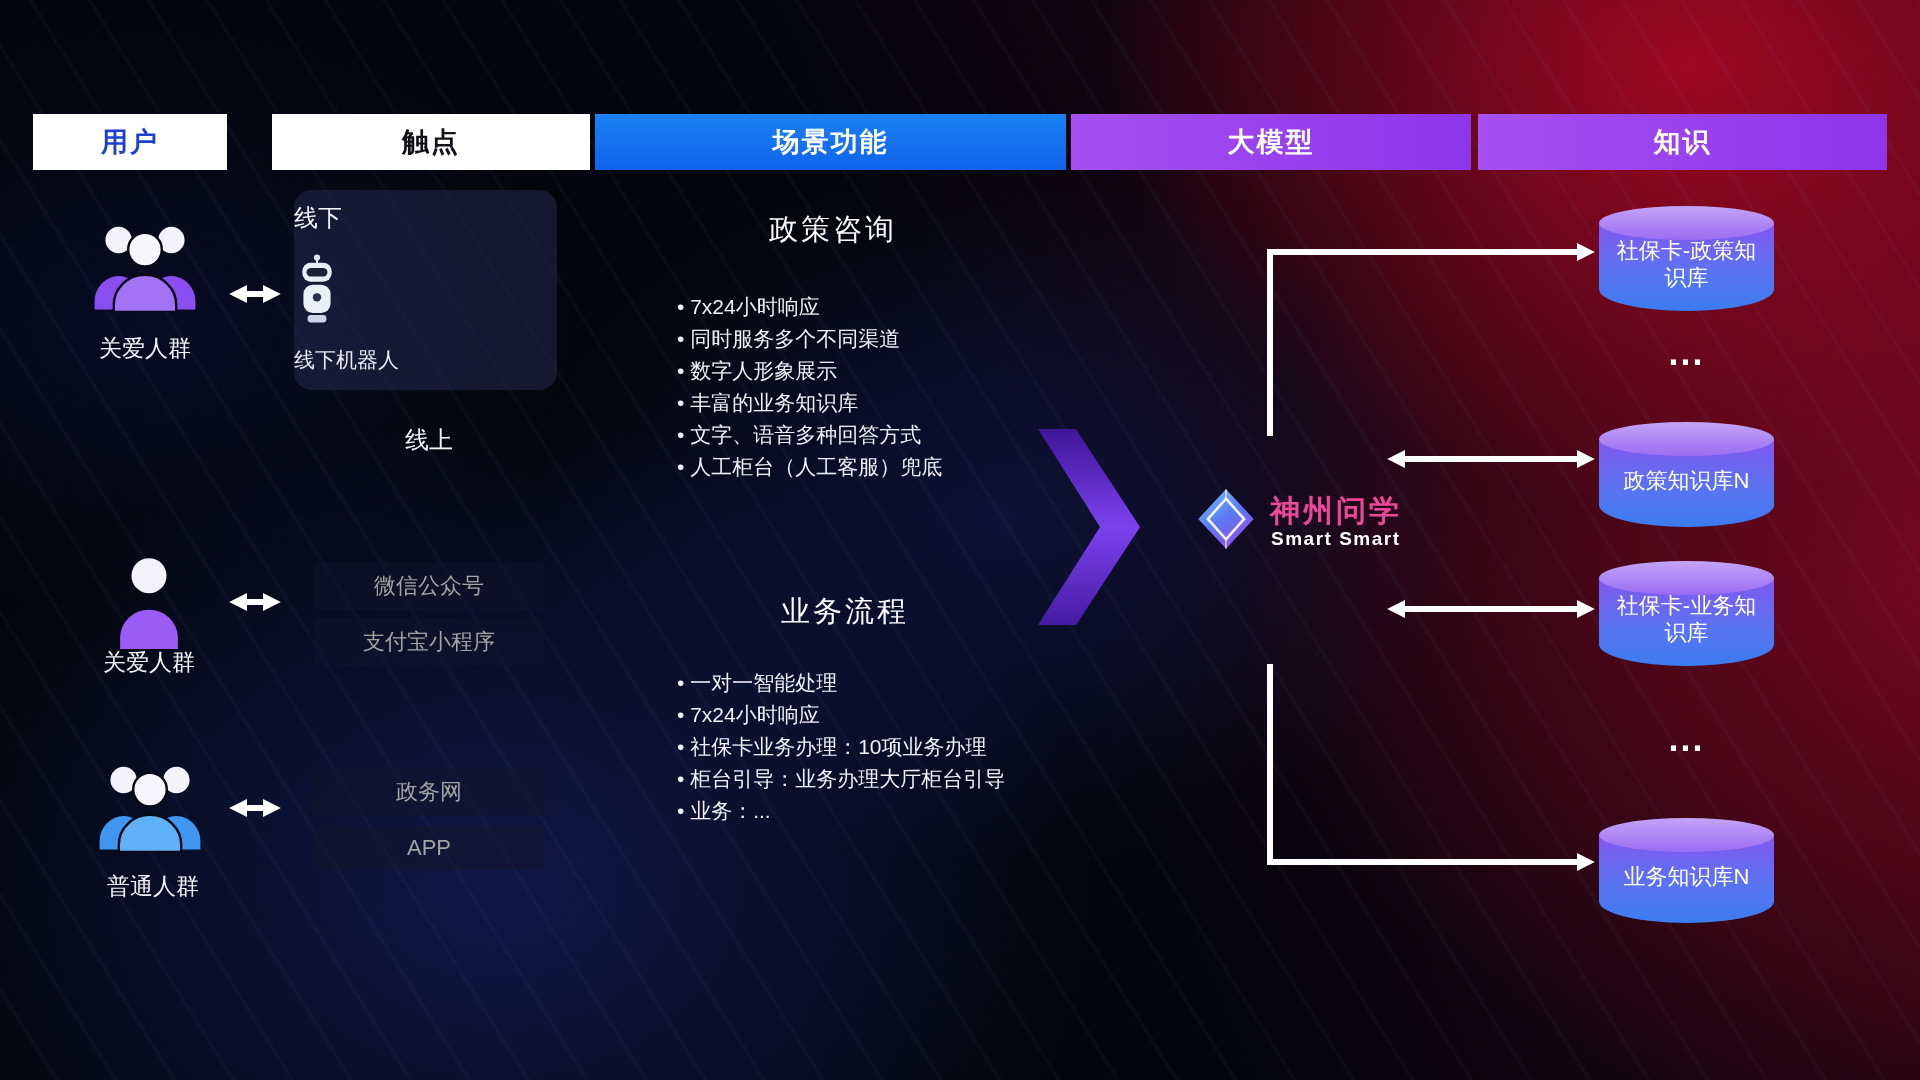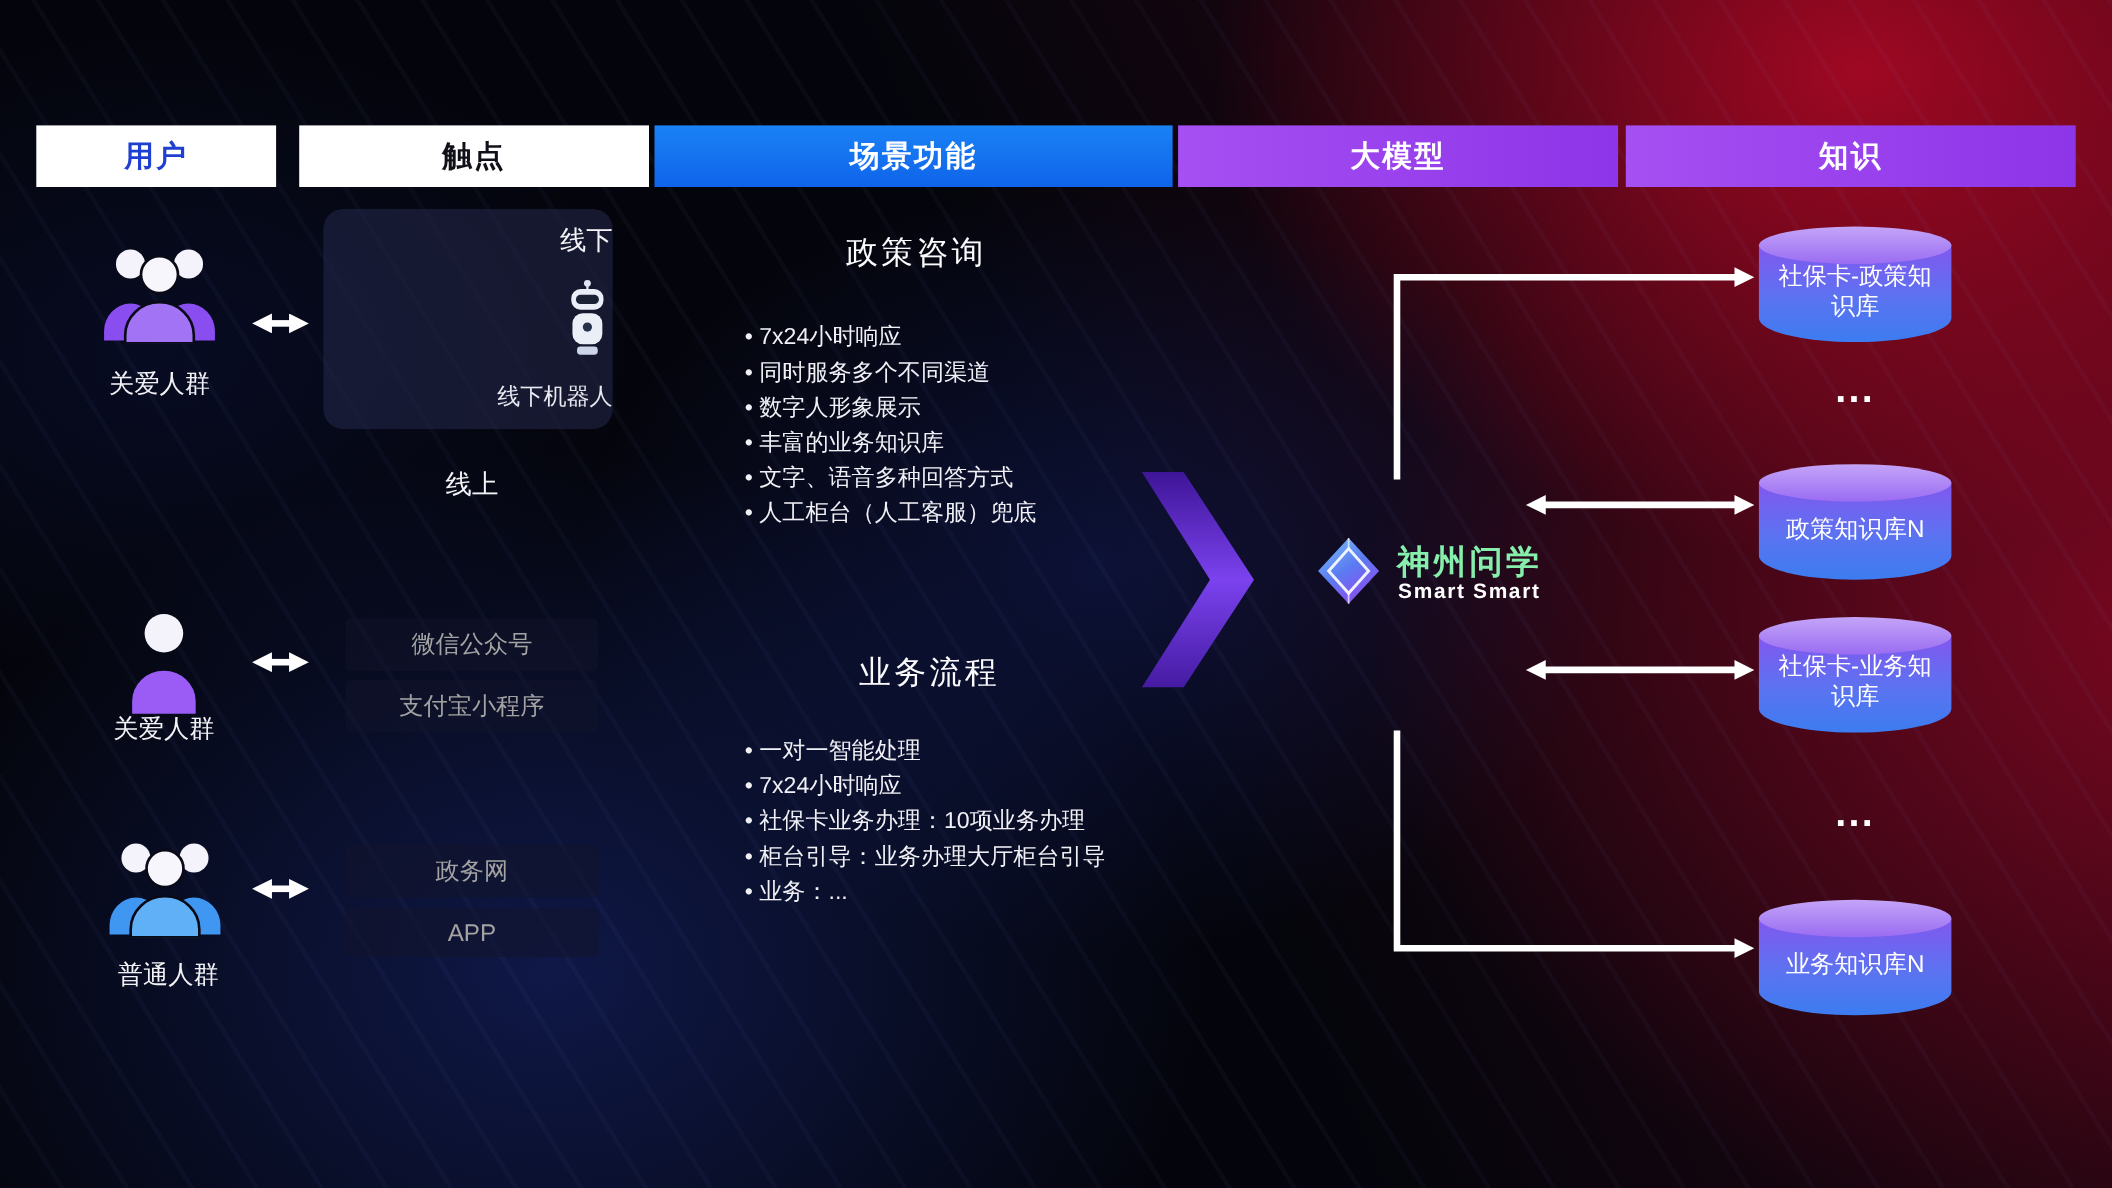--- a/index.html
+++ b/index.html
@@ -32,36 +32,36 @@
     position:absolute; left:1330px; top:740px; width:980px; height:460px;
     border:52px solid transparent; border-bottom:52px solid rgba(190,12,42,.55);
     border-radius:50%; transform:rotate(-12deg); pointer-events:none;
   }
   
   .hdr {
     position:absolute; top:114px; height:56px;
     display:flex; align-items:center; justify-content:center;
     font-size:27px; font-weight:bold; letter-spacing:2px;
   }
-  .hdr-users   { left:33px;   width:218px; background:#ffffff; color:#1f3fd0; }
+  .hdr-users   { left:33px;   width:194px; background:#ffffff; color:#1f3fd0; }
   .hdr-touch   { left:272px;  width:318px; background:#ffffff; color:#101018; }
   .hdr-scene   { left:595px;  width:471px; background:linear-gradient(180deg,#1a82f5,#0f63ea); color:#fff; }
   .hdr-model   { left:1071px; width:400px; background:linear-gradient(90deg,#a64ff2,#8d35e8); color:#fff; }
   .hdr-know    { left:1478px; width:409px; background:linear-gradient(90deg,#a64ff2,#8d35e8); color:#fff; }
   
   .user-icon { position:absolute; }
   .user-label {
     position:absolute; width:190px; text-align:center;
     font-size:23px; color:#f2f2f6;
   }
   
   .offline-card {
     position:absolute; left:294px; top:190px; width:263px; height:200px;
     background:rgba(36,40,74,.55); border-radius:18px;
-    display:flex; flex-direction:column; align-items:flex-end; justify-content:space-between;
+    display:flex; flex-direction:column; align-items:flex-start; justify-content:space-between;
     padding:12px 0 16px 0;
   }
   .offline-title { font-size:24px; color:#f4f4f8; }
   .robot-label   { font-size:21px; color:#e9e9f2; }
   .online-title {
     position:absolute; left:314px; top:424px; width:230px; text-align:center;
     font-size:24px; color:#f4f4f8;
   }
   .channel {
     position:absolute; left:314px; width:230px; text-align:center;
@@ -81,21 +81,21 @@
   .bullets li {
     font-size:21px; line-height:32px; color:#f0f0f6; white-space:nowrap;
   }
   .bullets li::before { content:"•  "; color:#f0f0f6; }
   
   .big-arrow { position:absolute; left:1032px; top:429px; }
   
   .logo-diamond { position:absolute; left:1194px; top:487px; }
   .logo-name {
     position:absolute; left:1270px; top:491px;
-    font-size:30px; font-weight:bold; letter-spacing:3px; color:#86efac;
+    font-size:30px; font-weight:bold; letter-spacing:3px; color:#ec4899;
   }
   .logo-sub {
     position:absolute; left:1271px; top:528px;
     font-size:19px; letter-spacing:1.5px; color:#fff; font-weight:bold;
   }
   
   .cyl { position:absolute; left:1599px; width:175px; }
   .cyl-top {
     position:relative; z-index:2; height:34px; border-radius:50%;
     background:linear-gradient(180deg,#c4a4f8,#9a6cf2);

